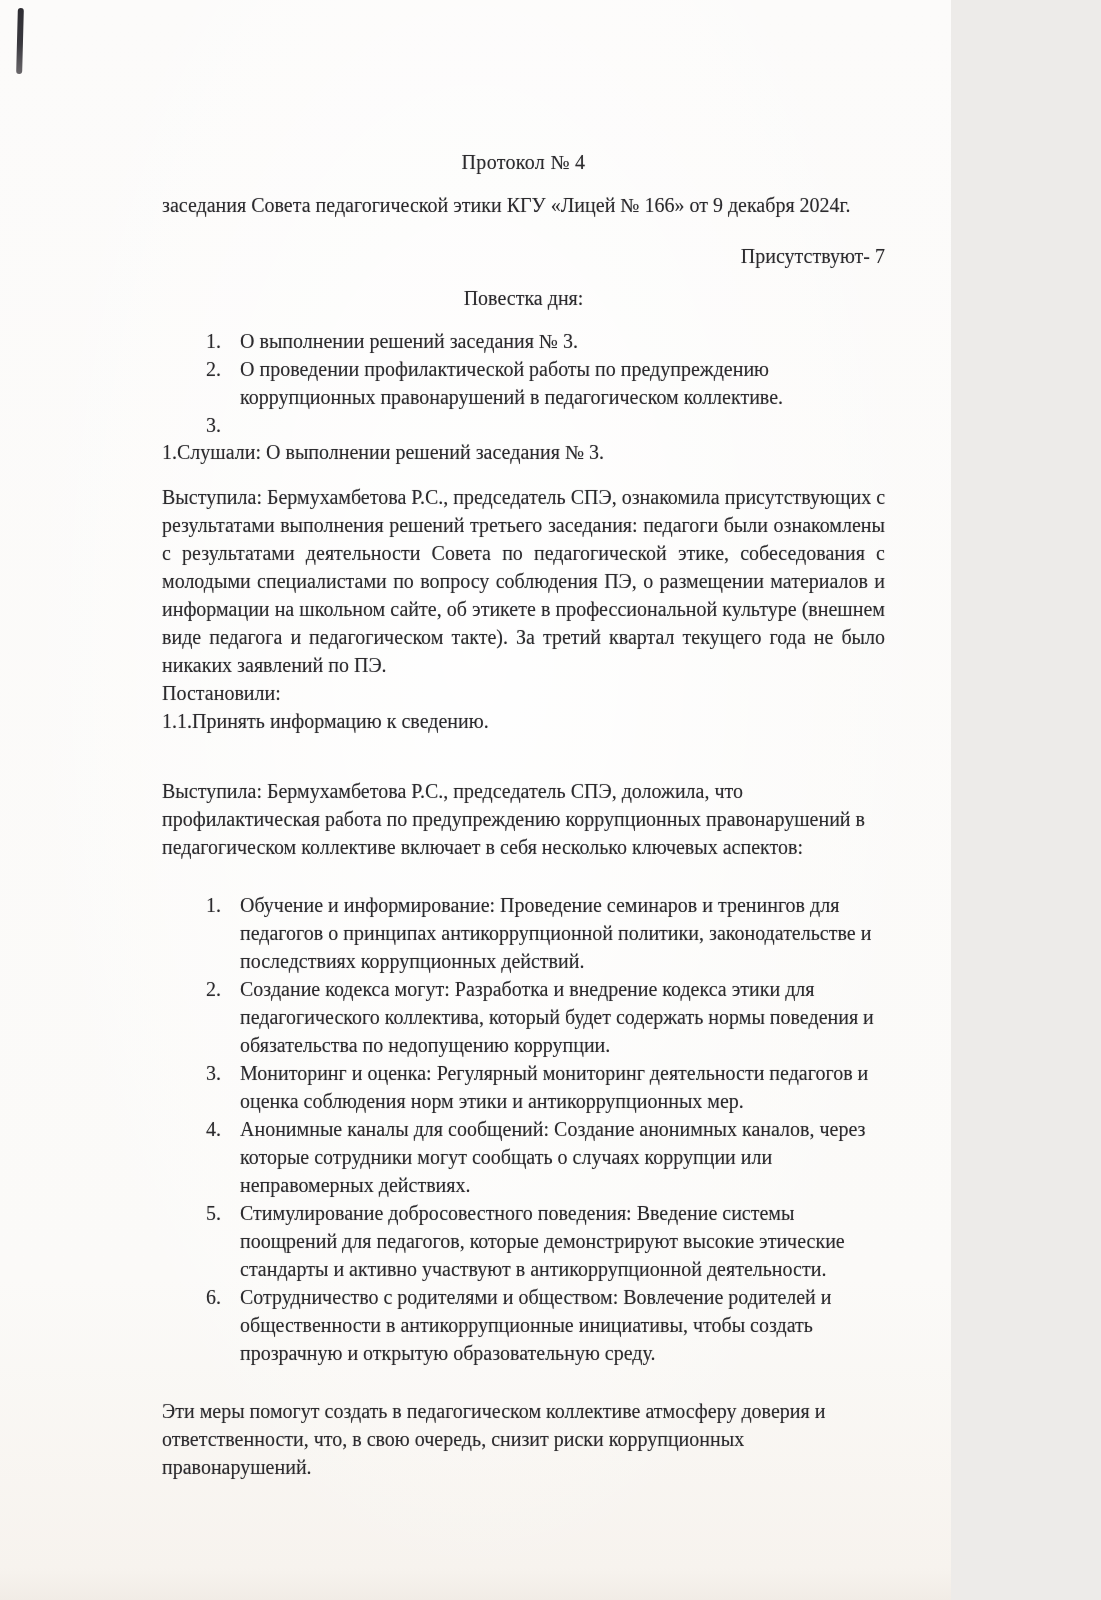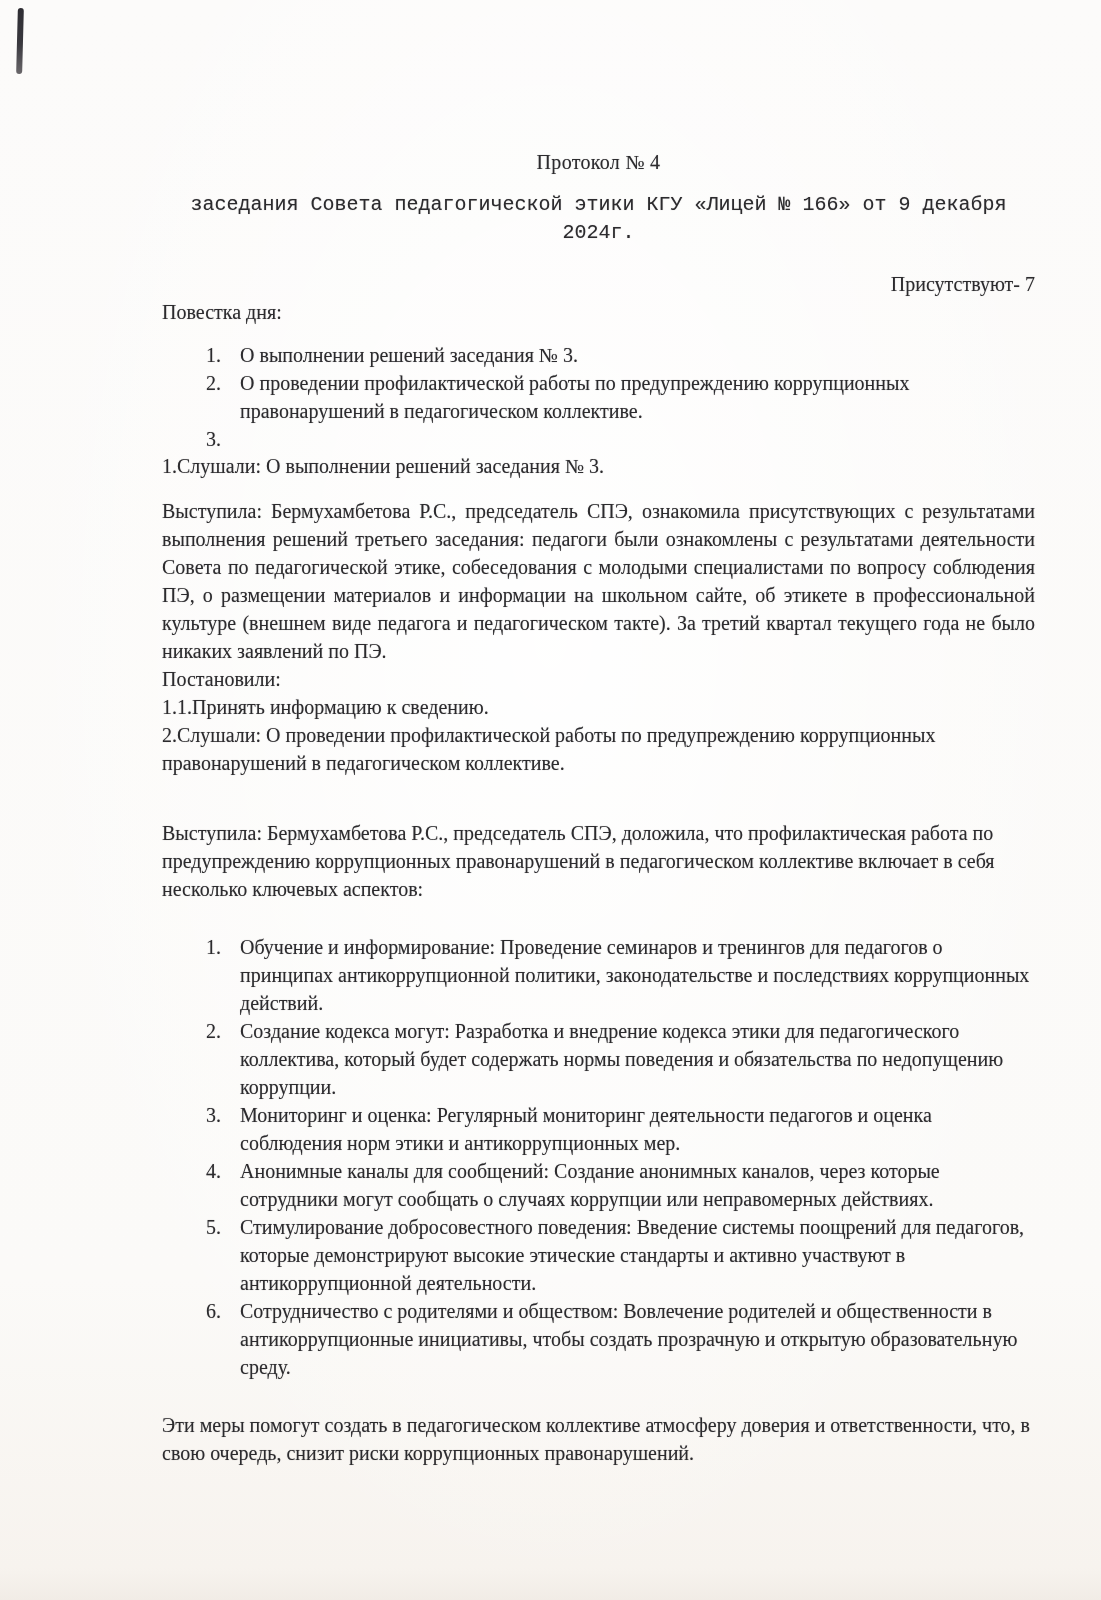--- a/index.html
+++ b/index.html
@@ -7,21 +7,21 @@
     padding: 0;
   }
   body {
     width: 1101px;
     height: 1600px;
     background: #edebe9;
     font-family: "Liberation Serif", "DejaVu Serif", serif;
   }
   .page {
     position: relative;
-    width: 1101px;
+    width: 951px;
     height: 1600px;
     overflow: hidden;
     background:
       radial-gradient(ellipse at 50% 40%, rgba(255,255,255,0.9) 0%, rgba(255,255,255,0) 70%),
       linear-gradient(180deg, #fcfbfa 0%, #fbfaf8 80%, #f7f3ee 98%, #f1ece6 100%);
     color: #2c2b2e;
     font-size: 20px;
     line-height: 28px;
     text-shadow: 0 0 1px rgba(44,43,46,0.35);
   }
@@ -40,28 +40,28 @@
     position: relative;
     margin: 0 66px 0 162px; 
   }
   .doc-title {
     margin-top: 148px;
     text-align: center;
     letter-spacing: 0.3px;
   }
   .doc-subtitle {
     margin-top: 15px;
-    text-align: center;
-    font-family: Liberation Mono, monospace;
   }
   .attendees {
     margin-top: 23px;
     text-align: right;
   }
   .agenda-heading {
+    margin-top: 14px;
+    text-align: center;
   }
   .agenda-list {
     margin-top: 15px;
   }
   .list-item {
     position: relative;
     padding-left: 78px;
   }
   .list-item .num {
     position: absolute;
@@ -119,21 +119,20 @@
       <div class="list-item">
         <span class="num">3.</span>
       </div>
     </div>
 
     <div class="listen-heading">1.Слушали:  О выполнении решений заседания № 3.</div>
 
     <div class="speech-para">Выступила: Бермухамбетова Р.С., председатель СПЭ, ознакомила присутствующих с результатами выполнения решений третьего заседания: педагоги были ознакомлены с результатами деятельности Совета по педагогической этике, собеседования с молодыми специалистами по вопросу соблюдения ПЭ, о размещении материалов и информации на школьном сайте, об этикете в профессиональной культуре (внешнем виде педагога и педагогическом такте). За третий квартал текущего года не было никаких заявлений по ПЭ.</div>
     <div class="flow-line">Постановили:</div>
     <div class="flow-line">1.1.Принять информацию к сведению.</div>
-    <div class="flow-line">2.Слушали: О проведении профилактической работы по предупреждению коррупционных правонарушений в педагогическом коллективе.</div>
 
     <div class="flow-line speech-para-2">Выступила: Бермухамбетова Р.С., председатель СПЭ, доложила, что профилактическая работа по предупреждению коррупционных правонарушений в педагогическом коллективе включает в себя несколько ключевых аспектов:</div>
 
     <div class="aspects-list">
       <div class="list-item">
         <span class="num">1.</span><span class="aspect-term">Обучение и информирование:</span><span> Проведение семинаров и тренингов для педагогов о принципах антикоррупционной политики, законодательстве и последствиях коррупционных действий.</span>
       </div>
       <div class="list-item">
         <span class="num">2.</span><span class="aspect-term">Создание кодекса могут:</span><span> Разработка и внедрение кодекса этики для педагогического коллектива, который будет содержать нормы поведения и обязательства по недопущению коррупции.</span>
       </div>

